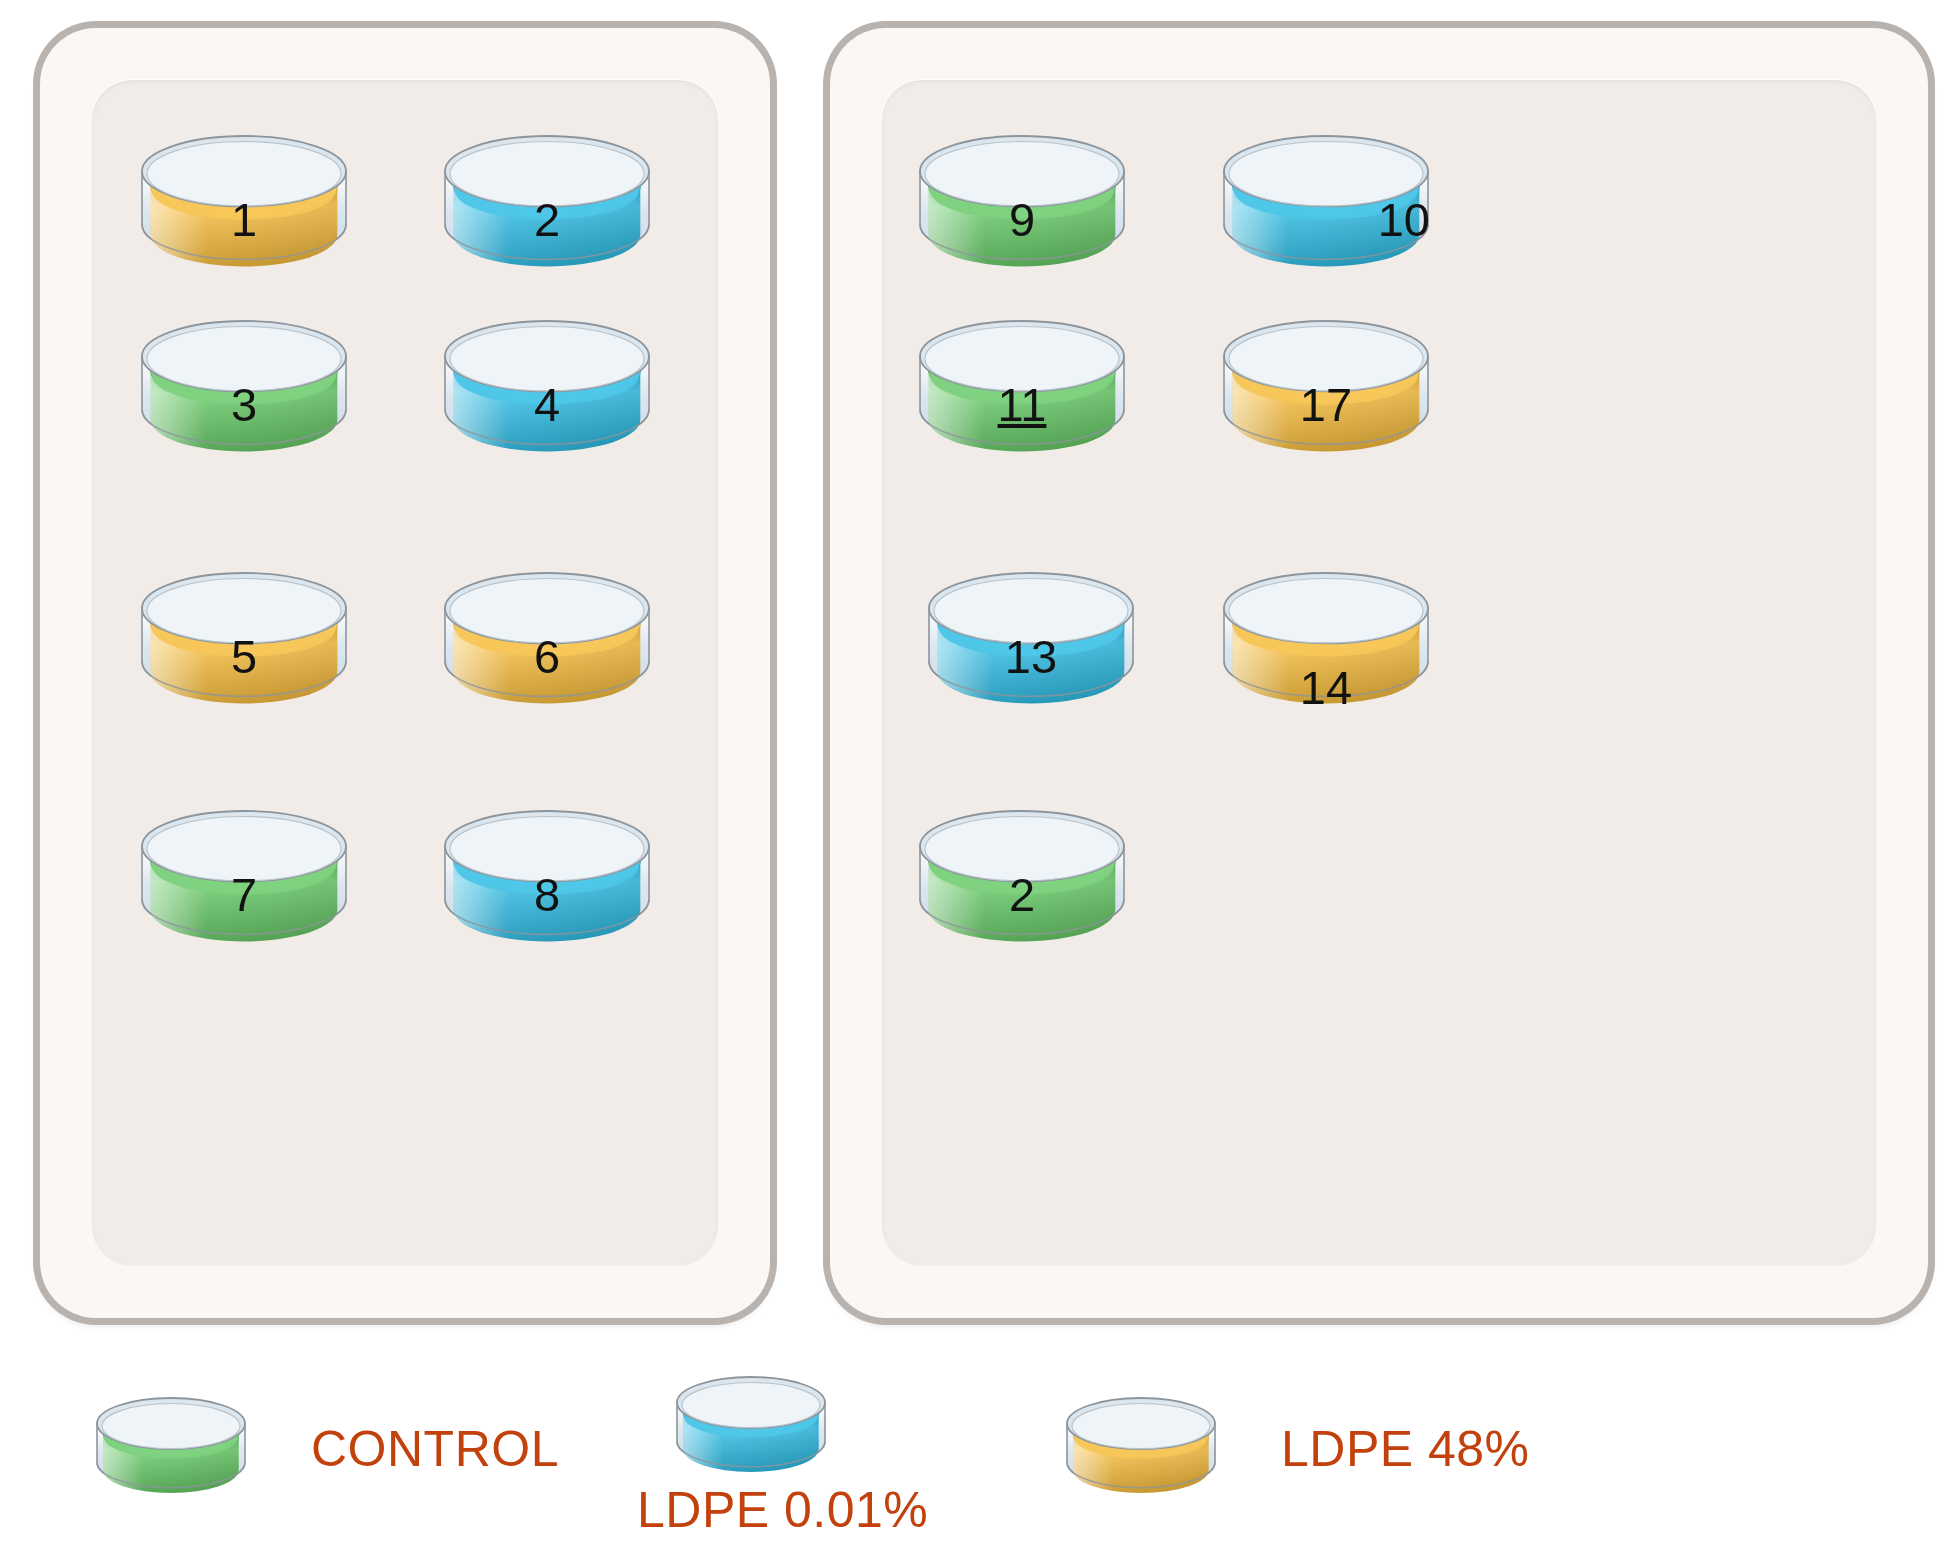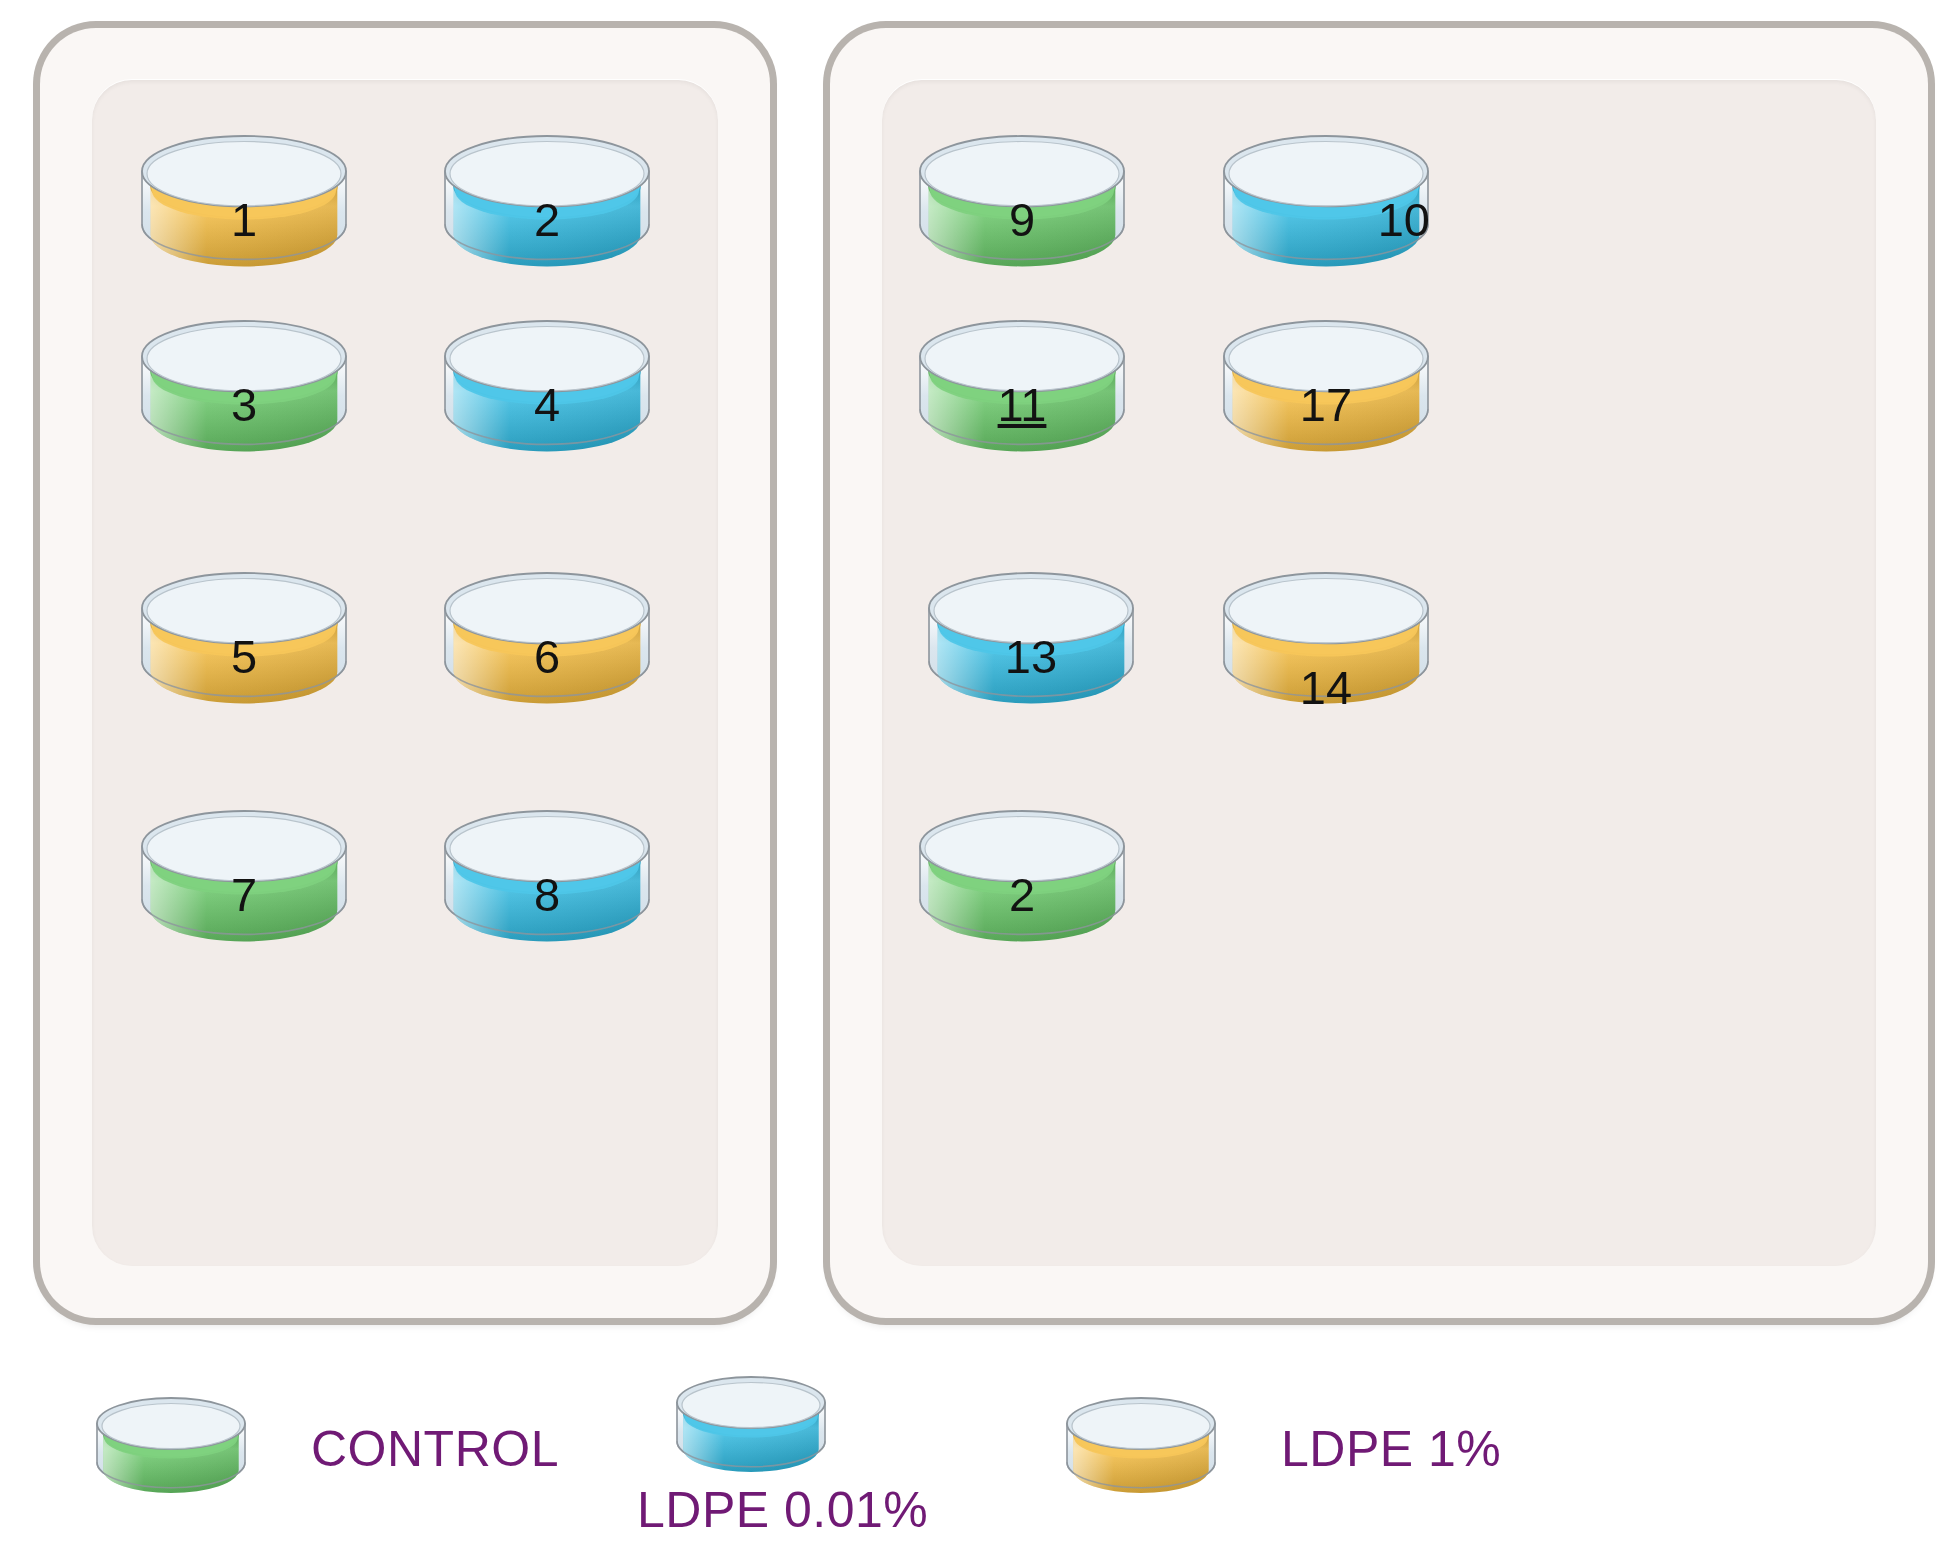--- a/index.html
+++ b/index.html
@@ -45,21 +45,21 @@
     height:150px;
   }
   .legend-item{
     position:absolute;
     display:flex;
     align-items:center;
     height:150px;
   }
   .legend-label{
     font-size:50px;
-    color:#701a75;
+    color:#c2410c;
     letter-spacing:0.5px;
     white-space:nowrap;
     margin-left:64px;
     font-family:"Liberation Sans",sans-serif;
   }
 </style>
 </head>
 <body>
 
 <div id="stage">
@@ -1042,17 +1042,17 @@
   <path d="M 7 31.029999999999998
            A 69 22.529999999999998 0 0 0 145 31.029999999999998
            L 143.71 39.252599999999994
            A 67.71000000000001 22.976999999999997 0 0 1 8.289999999999992 39.252599999999994
            Z" fill="#dbe6ee" opacity=".0"></path>
 
   <path d="M 2 67.28999999999999
            A 74 25.529999999999998 0 0 0 150 67.28999999999999" fill="none" stroke="#8d959c" stroke-width="1.6" opacity=".8"></path>
 </svg>
         </span>
-        <span class="legend-label">LDPE 1%</span>
+        <span class="legend-label">LDPE 48%</span>
       </div>
     </div>
 
 </div>
 
 </body></html>

